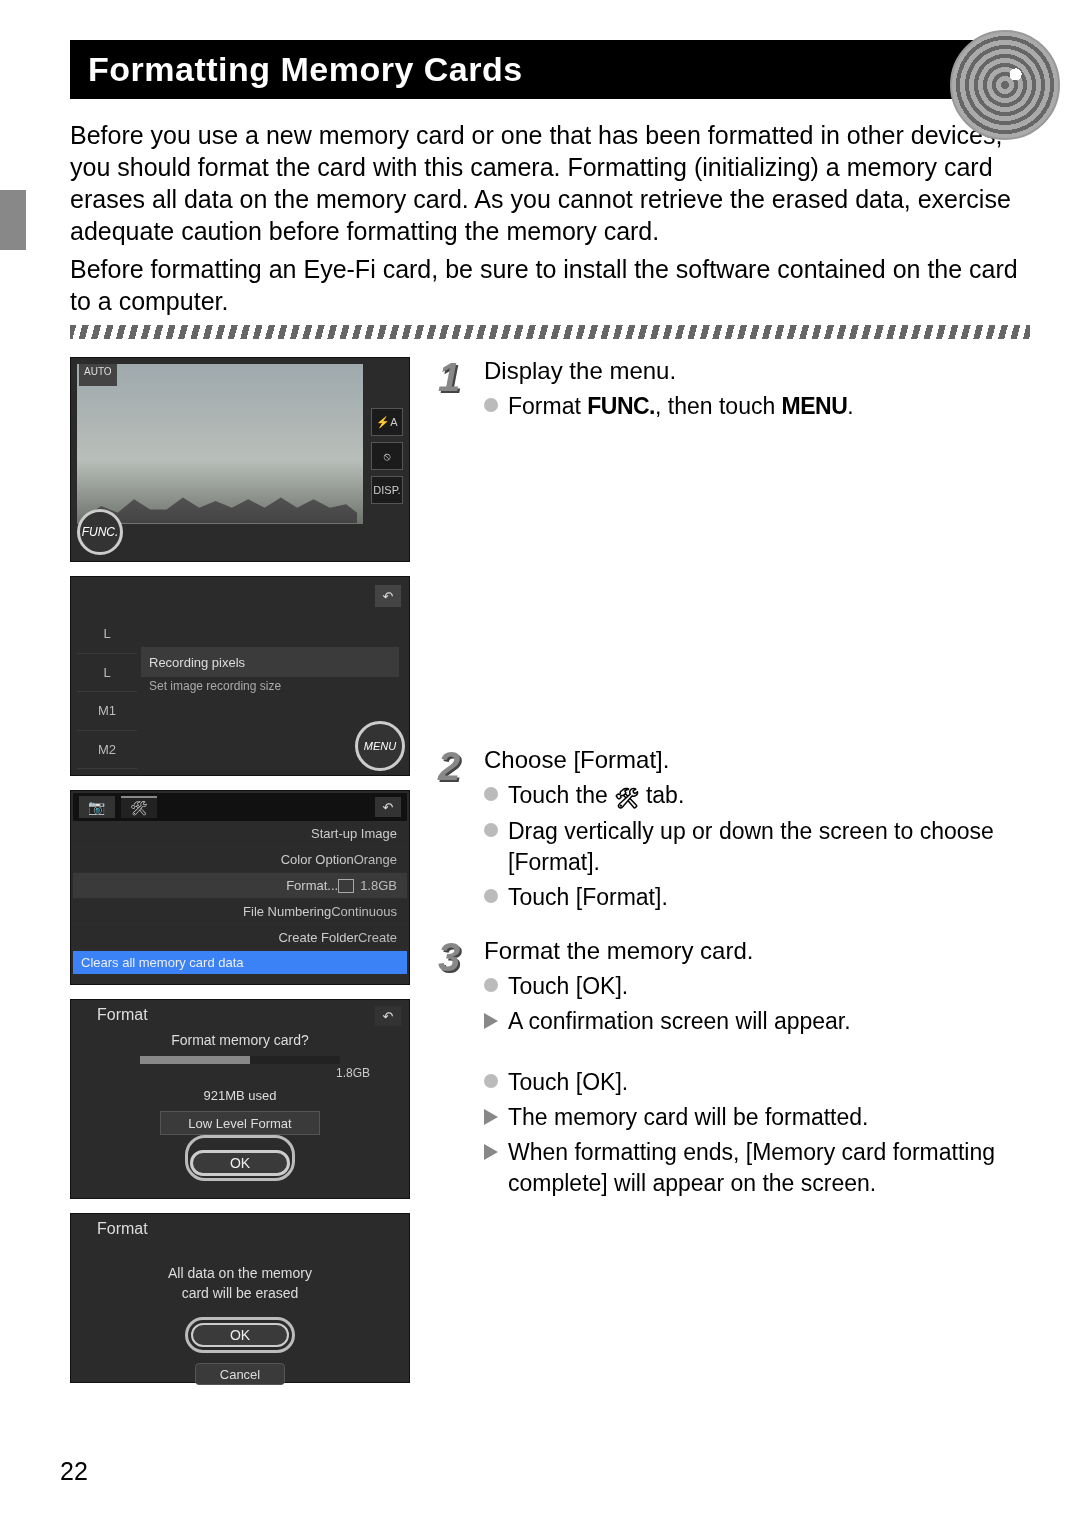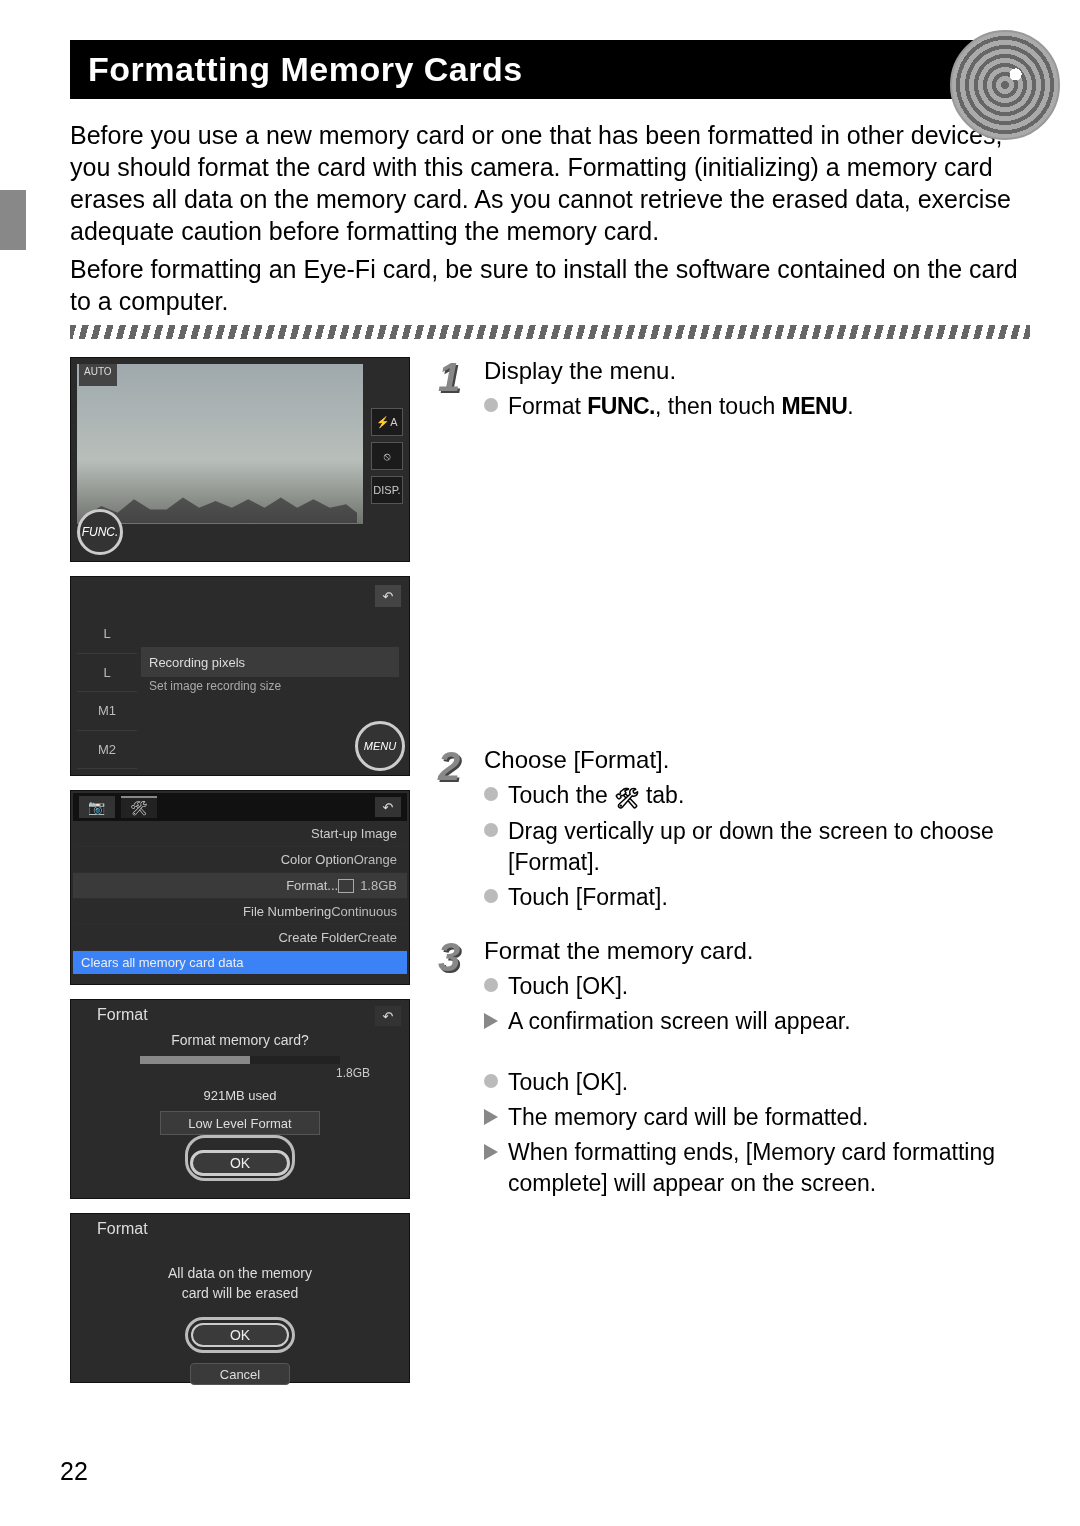--- a/index.html
+++ b/index.html
@@ -122,21 +122,21 @@
   .s4-used { font-size:13px; margin-top:8px; }
   .s4-btn { margin:8px auto 0; width:160px; height:24px; background:#3a3a3a; border:1px solid #555; display:flex; align-items:center; justify-content:center; font-size:13px; }
   .s4-ok { margin:10px auto 0; width:100px; height:26px; background:#3a3a3a; border:3px solid #ccc; border-radius:16px; display:flex; align-items:center; justify-content:center; font-size:14px; color:#eee; position:relative; }
   .s4-ok-ring { border:3px solid #bbb; border-radius:20px; padding:2px; display:inline-block; }
   
   .s5 { height: 170px; }
   .s5-body { text-align:center; padding-top:20px; }
   .s5-msg { font-size:14px; line-height:1.4; }
   .s5-ok2 { margin:14px auto 0; width:110px; padding:3px; border:3px solid #bbb; border-radius:22px; }
   .s5-ok2-in { height:24px; border:2px solid #ccc; border-radius:16px; background:#3a3a3a; display:flex; align-items:center; justify-content:center; font-size:14px; color:#eee; }
-  .s5-cancel { margin:10px auto 0; width:100px; height:22px; background:#3a3a3a; border:1px solid #555; border-radius:4px; display:flex; align-items:center; justify-content:center; font-size:13px; }
+  .s5-cancel { margin:10px auto 0; width:90px; height:22px; background:#3a3a3a; border:1px solid #555; border-radius:4px; display:flex; align-items:center; justify-content:center; font-size:13px; }
   
   .step { display:flex; gap:12px; margin-bottom: 20px; }
   .step-num {
     font-size: 40px;
     font-weight: 900;
     font-style: italic;
     color: #888;
     text-shadow: 2px 2px 0 #444;
     width: 34px;
     flex: none;

